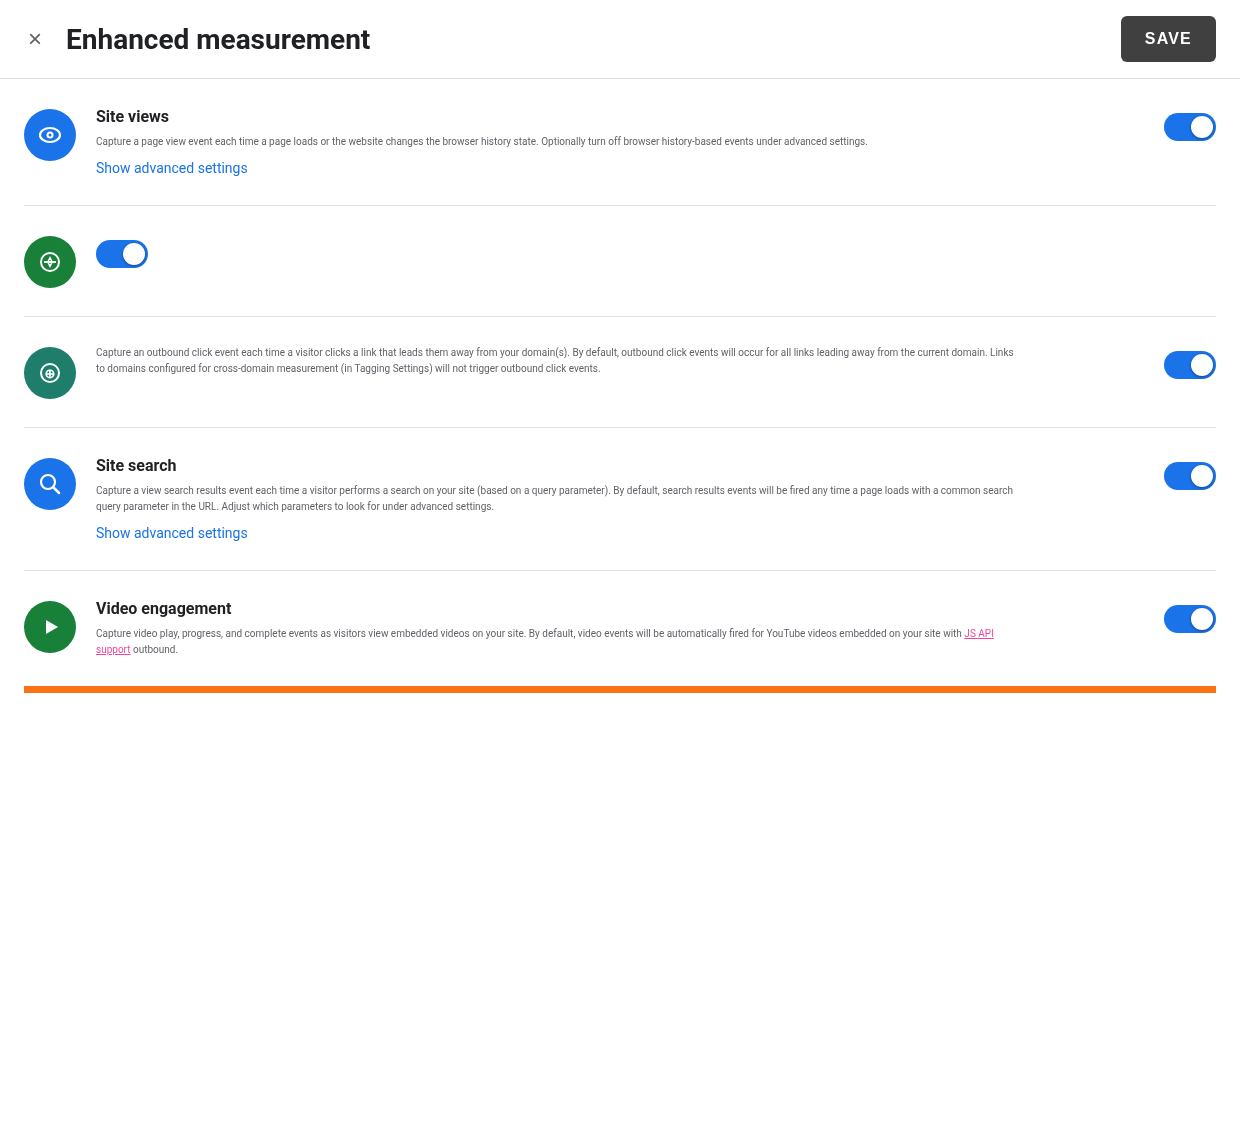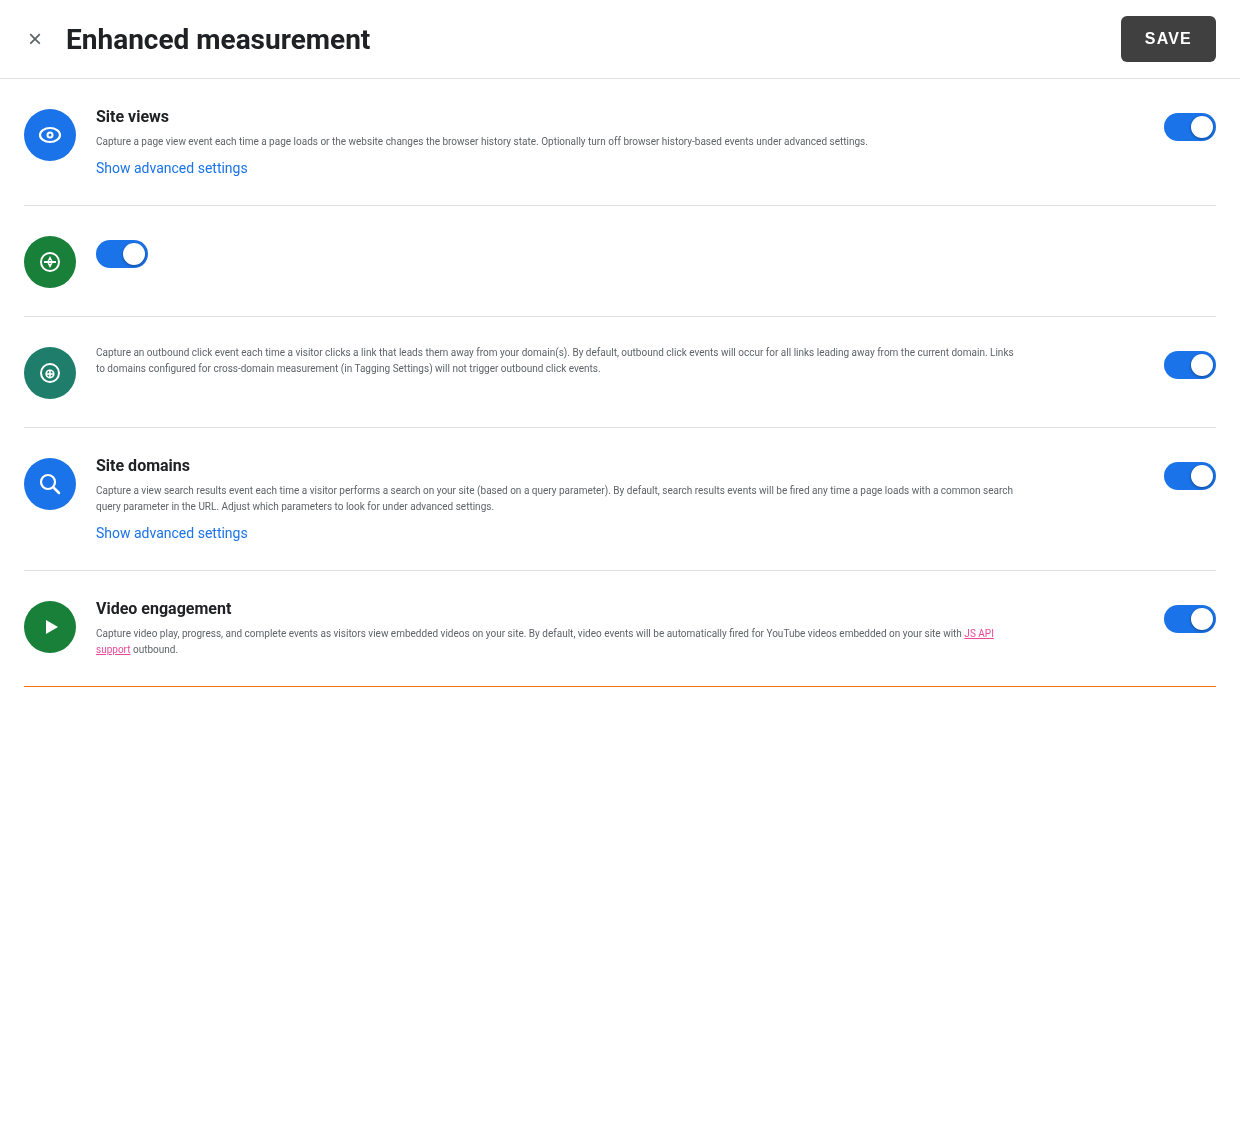--- a/index.html
+++ b/index.html
@@ -222,33 +222,33 @@
   </div>
 
   <div class="setting-row">
     <div class="icon-circle" style="background:#1a73e8;">
       <svg width="28" height="28" viewBox="0 0 28 28" fill="none">
         <circle cx="12" cy="12" r="7" stroke="white" stroke-width="2.2" fill="none"></circle>
         <line x1="17.5" y1="17.5" x2="23" y2="23" stroke="white" stroke-width="2.5" stroke-linecap="round"></line>
       </svg>
     </div>
     <div class="setting-body">
-      <div class="setting-title">Site domains</div>
+      <div class="setting-title">Site search</div>
       <div class="setting-desc">Capture a view search results event each time a visitor performs a search on your site (based on a query parameter). By default, search results events will be fired any time a page loads with a common search query parameter in the URL. Adjust which parameters to look for under advanced settings.</div>
       <a class="show-advanced">Show advanced settings</a>
     </div>
     <div class="toggle-wrap">
       <label class="toggle">
         <input type="checkbox" checked="" style="">
         <span class="slider"></span>
       </label>
     </div>
   </div>
 
-  <div class="setting-row" style="border-bottom: 1px solid #f97316;">
+  <div class="setting-row" style="border-bottom: 7px solid #f97316;">
     <div class="icon-circle" style="background:#188038;">
       <svg width="28" height="28" viewBox="0 0 28 28" fill="none">
         <polygon points="10,7 22,14 10,21" fill="white"></polygon>
       </svg>
     </div>
     <div class="setting-body">
       <div class="setting-title">Video engagement</div>
       <div class="setting-desc">
         <span>Capture video play, progress, and complete events as visitors view embedded videos on your site. By default, video events will be automatically fired for YouTube videos embedded on your site with </span><a class="link-text">JS API support</a><span> outbound.</span>
       </div>

